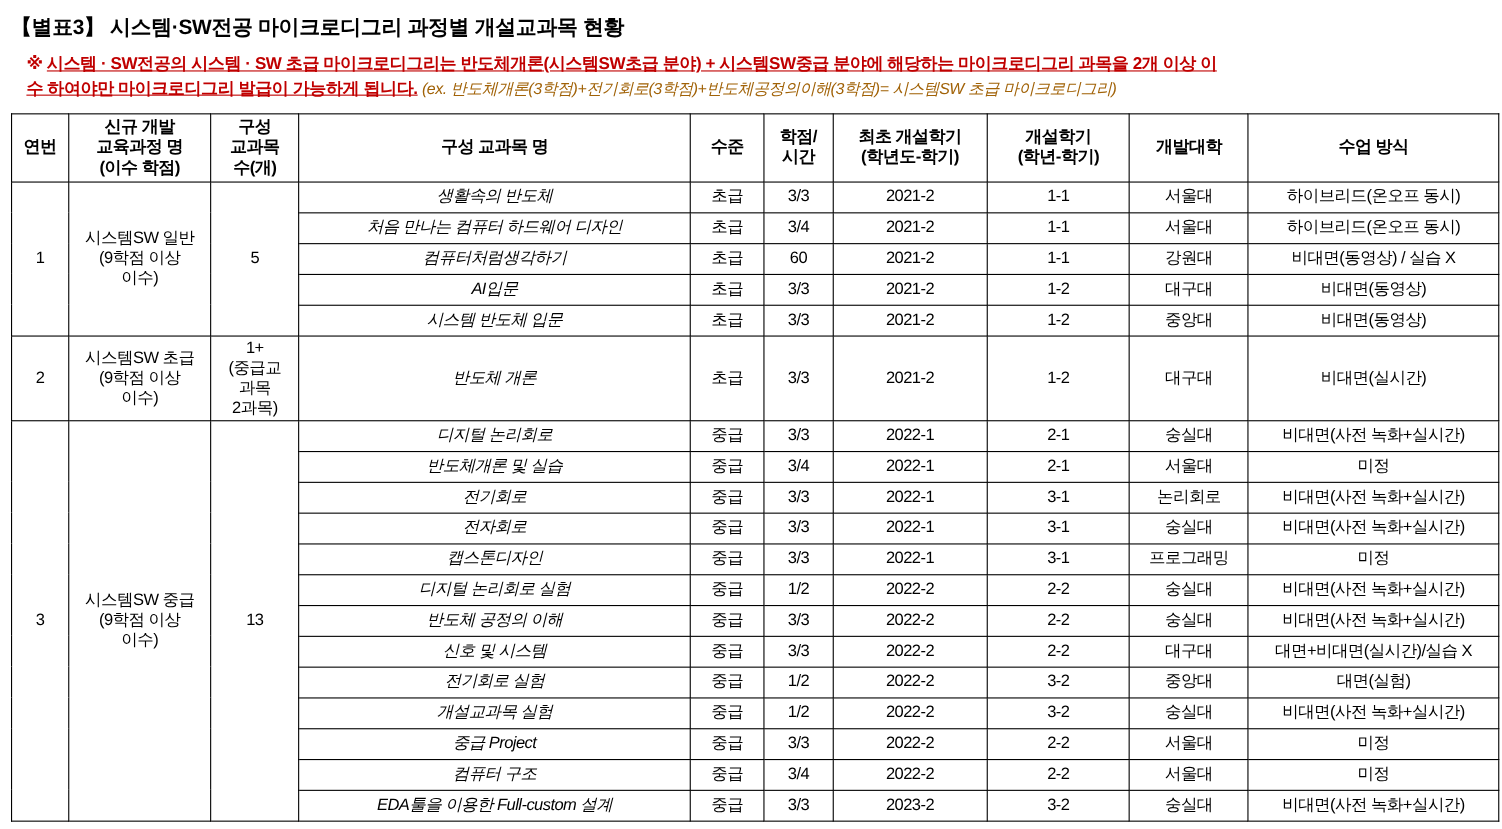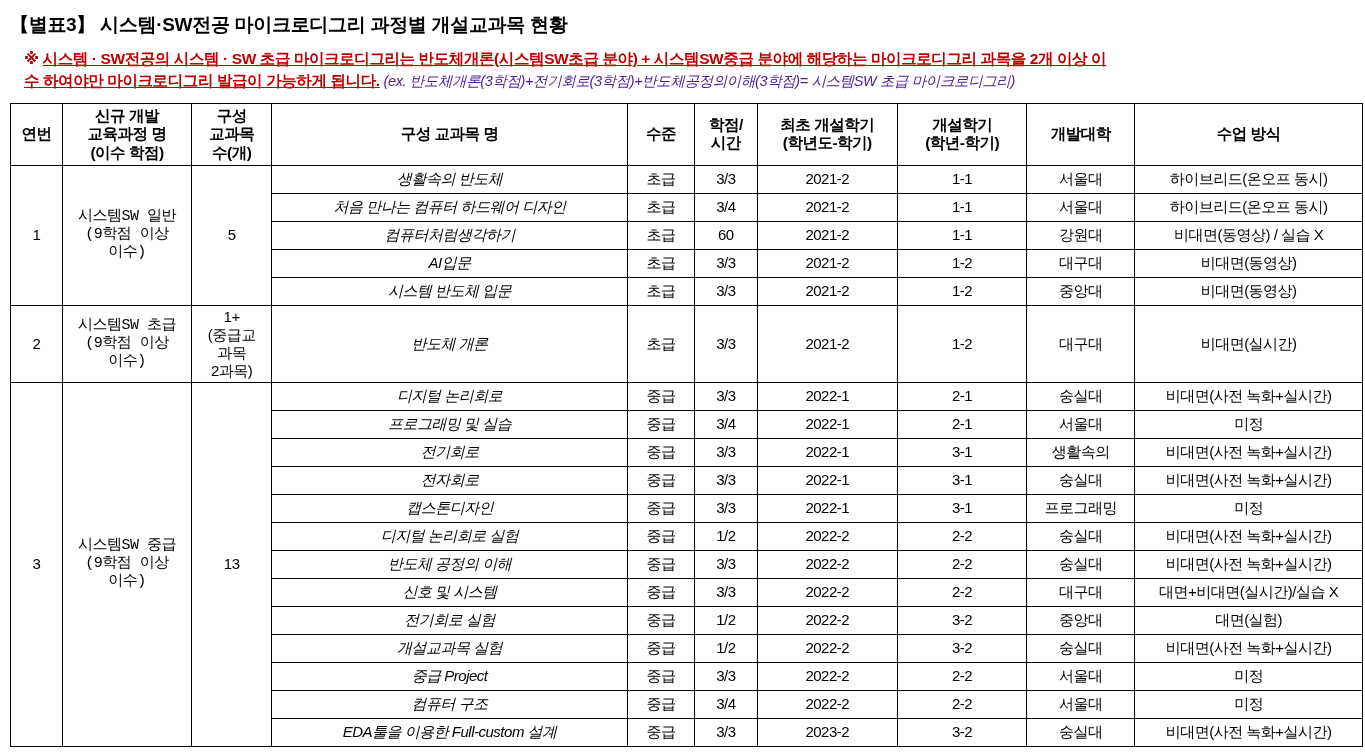--- a/index.html
+++ b/index.html
@@ -26,21 +26,21 @@
     margin: 0 0 10px 18px;
     font-size: 15.5px;
     color: #c00000;
     font-weight: bold;
     line-height: 1.45;
     letter-spacing: -0.4px;
   }
   .note .mark { color: #c00000; font-weight: bold; }
   .note .u { text-decoration: underline; }
   .note .ex {
-    color: #4c1d95;
+    color: #a16207;
     font-weight: normal;
     font-style: italic;
     text-decoration: none;
     font-size: 14.5px;
   }
   table.grid {
     border-collapse: collapse;
     width: 1353px;
     margin-left: 4px;
     table-layout: fixed;
@@ -56,21 +56,21 @@
     line-height: 1.2;
   }
   table.grid thead th {
     font-weight: bold;
     height: 62px;
     font-size: 15.5px;
   }
   table.grid tbody td { height: 28px; }
   td.subject { text-align: center; font-style: italic; }
   td.group-no { font-size: 15.5px; }
-  .small { font-size: 13px; line-height: 1.15; font-family: Liberation Mono, monospace; }
+  .small { font-size: 13px; line-height: 1.15; }
   .smaller { font-size: 12px; line-height: 1.12; }
   .cellwrap { display: block; }
 </style>
 </head>
 <body>
 
 <div id="page">
 
   <div class="doc-title">【별표3】 시스템·SW전공 마이크로디그리 과정별 개설교과목 현황</div>
 
@@ -212,35 +212,35 @@
           </td>
           <td class="subject">디지털 논리회로</td>
           <td>중급</td>
           <td>3/3</td>
           <td>2022-1</td>
           <td>2-1</td>
           <td>숭실대</td>
           <td>비대면(사전 녹화+실시간)</td>
         </tr>
         <tr>
-          <td class="subject">프로그래밍 및 실습</td>
+          <td class="subject">반도체개론 및 실습</td>
           <td>중급</td>
           <td>3/4</td>
           <td>2022-1</td>
           <td>2-1</td>
           <td>서울대</td>
           <td>미정</td>
         </tr>
         <tr>
           <td class="subject">전기회로</td>
           <td>중급</td>
           <td>3/3</td>
           <td>2022-1</td>
           <td>3-1</td>
-          <td>생활속의</td>
+          <td>논리회로</td>
           <td>비대면(사전 녹화+실시간)</td>
         </tr>
         <tr>
           <td class="subject">전자회로</td>
           <td>중급</td>
           <td>3/3</td>
           <td>2022-1</td>
           <td>3-1</td>
           <td>숭실대</td>
           <td>비대면(사전 녹화+실시간)</td>

